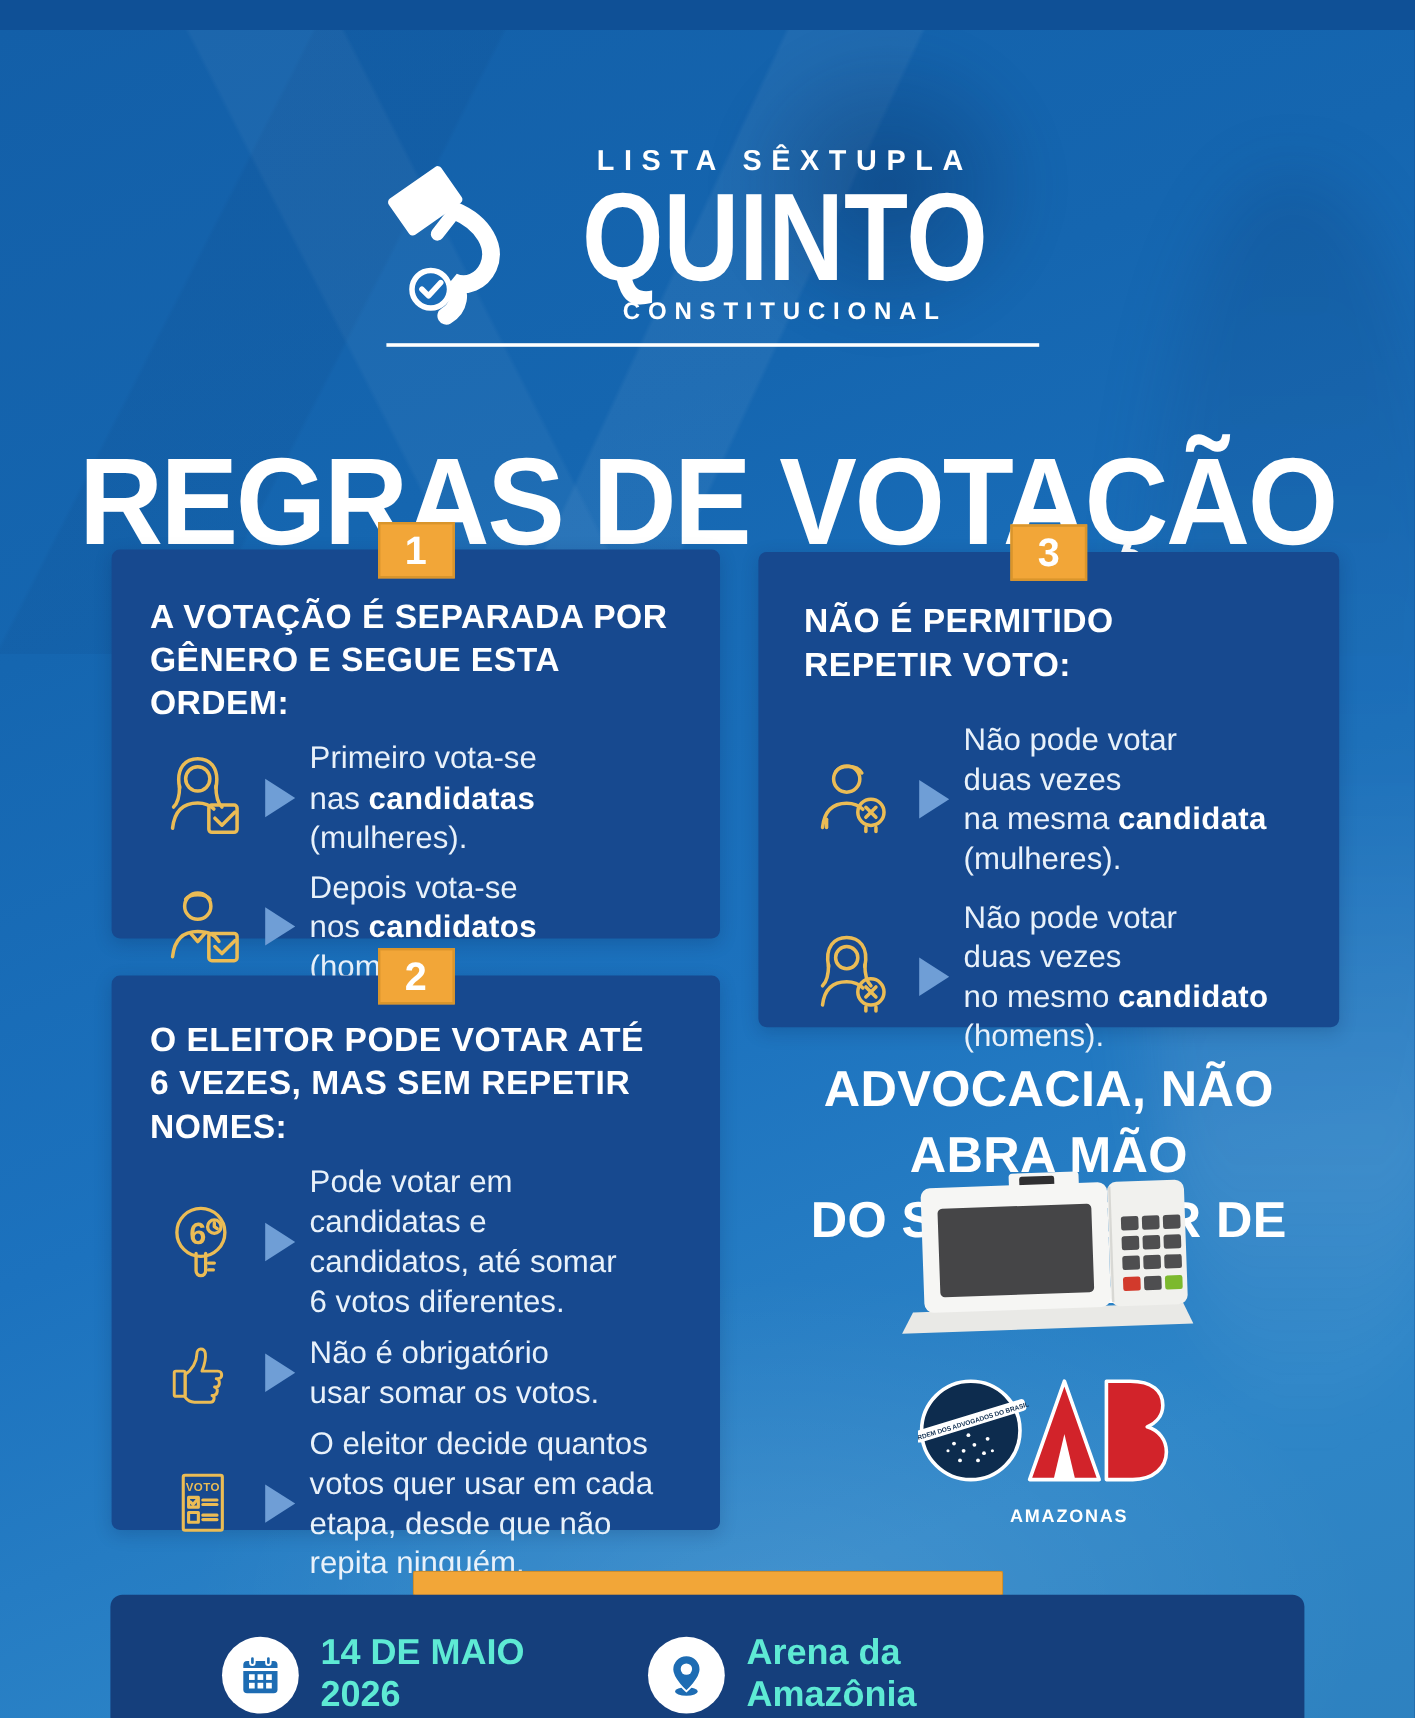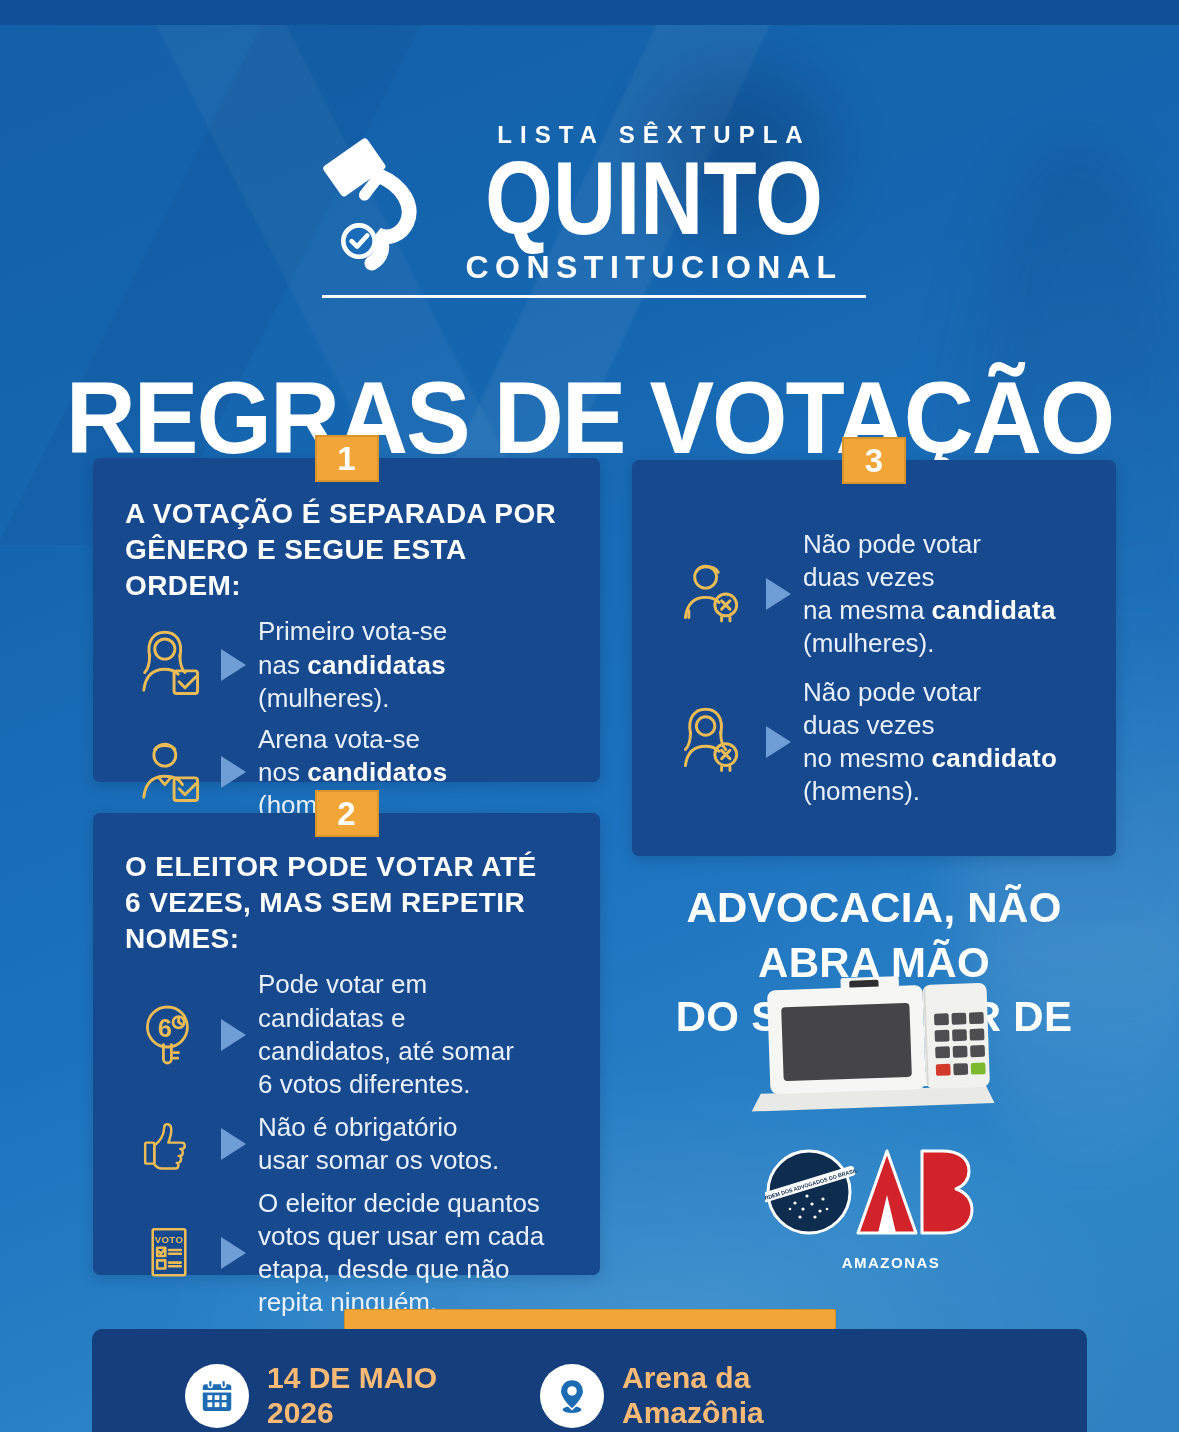--- a/index.html
+++ b/index.html
@@ -23,21 +23,21 @@
   .watermark{position:absolute;right:-50px;top:120px;width:280px;height:1050px;pointer-events:none;
     background:linear-gradient(180deg, rgba(10,40,90,0.16), rgba(40,100,160,0.12) 45%, rgba(255,255,255,0.10) 78%, transparent);
     filter:blur(26px);border-radius:45% 55% 50% 50%;}
 
   
   .logo{position:absolute;left:322px;top:94px;width:544px;display:flex;align-items:flex-start;}
   .logo-hand{flex:none;width:120px;height:152px;margin-top:6px;}
   .logo-text{flex:1;text-align:center;color:#fff;}
   .logo-tagline{font-size:24px;font-weight:700;letter-spacing:8px;margin-top:2px;}
   .logo-quinto{font-size:104px;font-weight:700;line-height:0.92;transform:scaleX(0.84);transform-origin:50% 50%;margin-top:2px;}
-  .logo-const{font-size:32px;font-weight:700;letter-spacing:6.5px;white-space:nowrap;margin-top:2px;}
+  .logo-const{font-size:20px;font-weight:700;letter-spacing:6.5px;white-space:nowrap;margin-top:2px;}
   .logo-underline{position:absolute;left:0;right:0;bottom:-12px;height:3px;background:#fff;}
 
   
   .main-title{position:absolute;left:0;top:276px;width:100%;text-align:center;color:#fff;
     font-size:97px;font-weight:700;letter-spacing:-2px;line-height:1.0;
     transform:scaleY(1.06);transform-origin:top center;}
 
   
   .card{position:absolute;background:#17498f;border-radius:7px;box-sizing:border-box;box-shadow:0 4px 14px rgba(0,20,60,0.18);}
   .card-1{left:93px;top:433px;width:507px;height:324px;padding:38px 24px 0 32px;}
@@ -59,21 +59,21 @@
   .cta{position:absolute;left:632px;top:856px;width:484px;text-align:center;color:#fff;
     font-size:42px;font-weight:700;line-height:1.3;letter-spacing:0.3px;white-space:pre-line;}
   .urna{position:absolute;left:736px;top:950px;width:272px;height:146px;}
   .oab{position:absolute;left:760px;top:1116px;width:220px;text-align:center;}
   .oab-region{margin-top:3px;padding-left:42px;color:#fff;font-size:15px;font-weight:700;letter-spacing:1.5px;}
 
   
   .footer-tab{position:absolute;left:590px;top:1284px;transform:translateX(-50%);
     width:492px;height:21px;background:#f2a638;border:1px solid rgba(150,100,20,0.35);box-sizing:border-box;border-radius:2px;}
   .footer{position:absolute;left:92px;top:1304px;width:995px;height:128px;background:#153f7c;border-radius:10px 10px 0 0;}
-  .f-item{position:absolute;top:32px;display:flex;align-items:center;color:#fdba74;}
+  .f-item{position:absolute;top:32px;display:flex;align-items:center;color:#5eead4;}
   .f-item-1{left:93px;} .f-item-2{left:448px;} .f-item-3{left:746px;}
   .f-icon{flex:none;width:64px;height:64px;border-radius:50%;background:#fff;color:#1d6cb3;
     display:flex;align-items:center;justify-content:center;margin-right:18px;}
   .f-text{font-size:30px;font-weight:700;line-height:1.15;white-space:pre-line;}
 </style>
 </head>
 <body>
 
 <div class="poster">
   <div class="facets"></div>
@@ -124,21 +124,21 @@
         <svg width="84" height="84" viewBox="0 0 100 100" fill="none" stroke="currentColor" stroke-width="3.5" stroke-linecap="round" stroke-linejoin="round">
           <circle cx="45" cy="30" r="13"></circle>
           <path d="M33,23 C37,17 53,17 57,23"></path>
           <path d="M20,80 C22,61 32,55 45,55 C56,55 63,59 66,65"></path>
           <path d="M38,57 l7,8 l7,-8"></path>
           <rect x="56" y="57" width="28" height="27" rx="3"></rect>
           <path d="M62,70 l7,7 l13,-13"></path>
         </svg>
       </span>
       <span class="rule-arrow"></span>
-      <p class="rule-text"><span>Arena vota-se
+      <p class="rule-text"><span>Depois vota-se
 nos </span><b>candidatos</b><span>
 (homens).</span></p>
     </div>
   </section>
 
   <section class="card card-2">
     <div class="badge">2</div>
     <h2>O ELEITOR PODE VOTAR ATÉ
 6 VEZES, MAS SEM REPETIR NOMES:</h2>
     <div class="rule-item">
@@ -184,20 +184,22 @@
       <span class="rule-arrow"></span>
       <p class="rule-text"><span>O eleitor decide quantos
 votos quer usar em cada
 etapa, desde que não
 repita ninguém.</span><b></b><span></span></p>
     </div>
   </section>
 
   <section class="card card-3">
     <div class="badge">3</div>
+    <h2>NÃO É PERMITIDO
+REPETIR VOTO:</h2>
     <div class="rule-item" style="margin-top:28px;">
       <span class="rule-icon">
         <svg width="84" height="84" viewBox="0 0 100 100" fill="none" stroke="currentColor" stroke-width="3.5" stroke-linecap="round" stroke-linejoin="round">
           <circle cx="40" cy="30" r="13"></circle>
           <path d="M29,23 C33,16 50,15 55,24"></path>
           <path d="M16,78 C18,60 28,54 40,54 C47,54 52,56 56,60"></path>
           <line x1="20" y1="70" x2="20" y2="78"></line>
           <circle cx="64" cy="63" r="13"></circle>
           <path d="M59,58 l10,10 M69,58 l-10,10"></path>
           <path d="M59,78 v4 M69,78 v4"></path>

